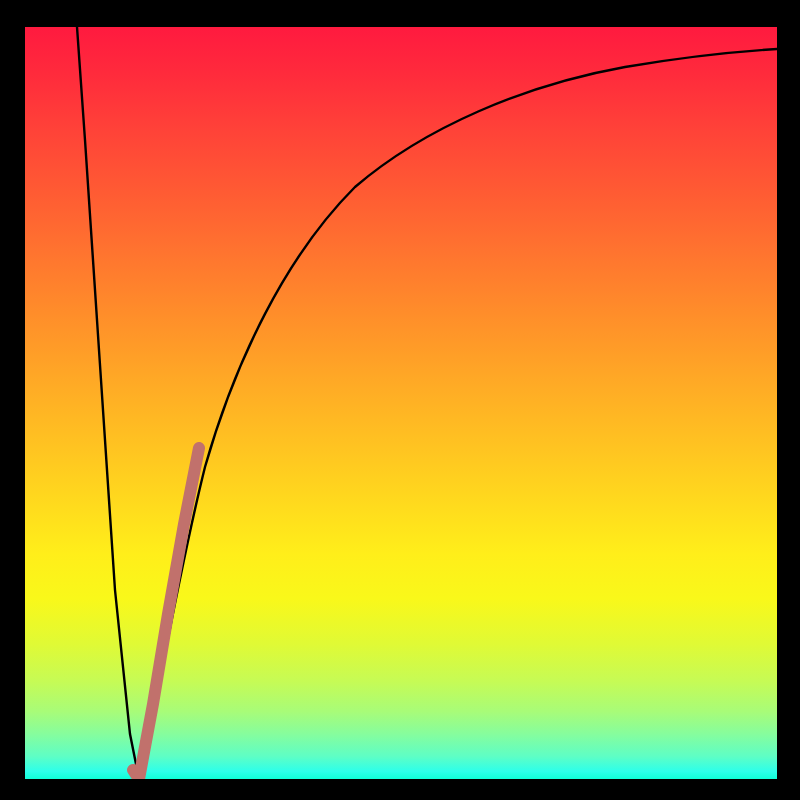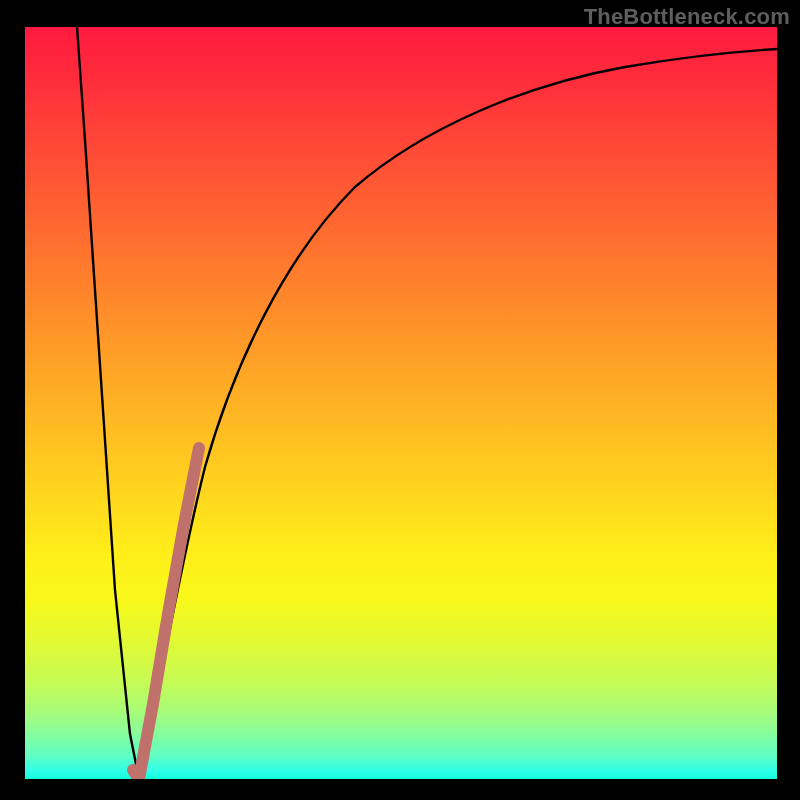--- a/index.html
+++ b/index.html
@@ -89,14 +89,13 @@
                C 670 28, 720 24, 752 22" fill="none" stroke="#000" stroke-width="2.4" stroke-linecap="round"></path>
       <path d="M 108 743
                L 114 752
                L 128 677
                L 143 587
                L 159 497
                L 174 421" fill="none" stroke="#c1716c" stroke-width="12" stroke-linecap="round" stroke-linejoin="round"></path>
     </svg>
   </div>
 
-  <div class="watermark">TheBottleneck.com</div>
 </div>
 
 </body></html>

